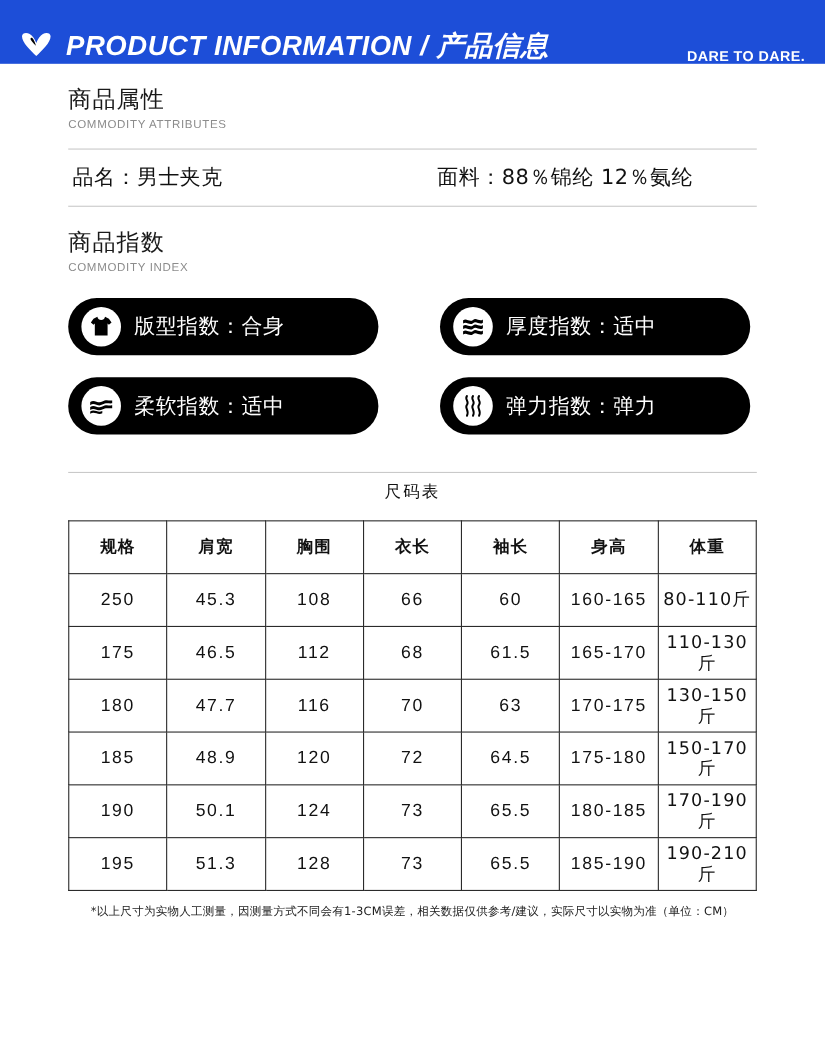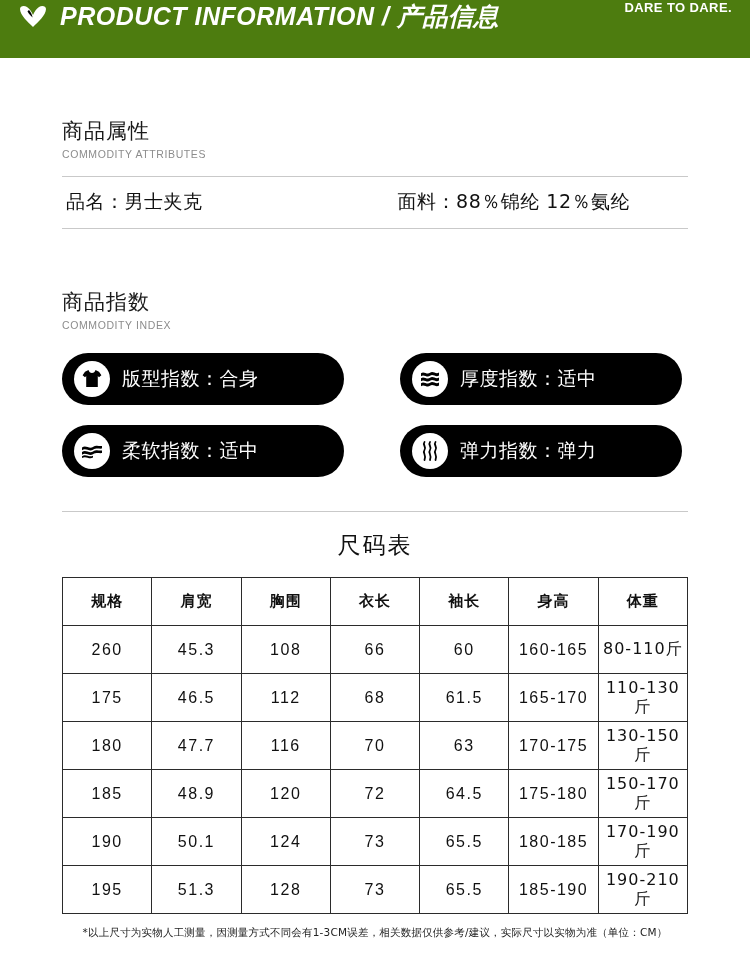--- a/index.html
+++ b/index.html
@@ -11,23 +11,23 @@
     height: 959px;
     background: #ffffff;
     font-family: "Liberation Sans", "DejaVu Sans", sans-serif;
     color: #111;
     overflow: hidden;
   }
 
   
   .header {
     height: 58px;
-    background: #4d7c0f;
-    display: flex;
-    align-items: flex-start;
+    background: #1d4ed8;
+    display: flex;
+    align-items: flex-end;
     padding: 0 18px 0 16px;
     box-sizing: border-box;
   }
   .logo-mark {
     width: 34px;
     height: 34px;
     flex: 0 0 auto;
     display: flex;
     align-items: center;
     justify-content: center;
@@ -53,21 +53,21 @@
     white-space: nowrap;
   }
 
   
   .content {
     padding: 0 62px;
     box-sizing: border-box;
   }
 
   .section-head {
-    margin-top: 59px;
+    margin-top: 18px;
   }
   .section-head .cn {
     font-size: 21px;
     font-family: "DejaVu Sans", sans-serif;
     color: #1a1a1a;
     letter-spacing: 1px;
   }
   .section-head .en {
     font-size: 10.5px;
     color: #8c8c8c;
@@ -132,24 +132,24 @@
     white-space: nowrap;
   }
 
   
   .table-divider {
     margin-top: 34px;
     border-top: 1px solid #c9c9c9;
   }
   .table-title {
     text-align: center;
-    font-size: 23px;
+    font-size: 15px;
     font-family: "DejaVu Sans", sans-serif;
     letter-spacing: 2px;
-    margin-top: 18px;
+    margin-top: 8px;
   }
   table.size-table {
     margin: 16px auto 0 auto;
     border-collapse: collapse;
     width: 100%;
     table-layout: fixed;
   }
   table.size-table th,
   table.size-table td {
     border: 1px solid #2b2b2b;
@@ -267,21 +267,21 @@
         <th>肩宽</th>
         <th>胸围</th>
         <th>衣长</th>
         <th>袖长</th>
         <th>身高</th>
         <th>体重</th>
       </tr>
     </thead>
     <tbody>
       <tr>
-        <td class="num">260</td>
+        <td class="num">250</td>
         <td class="num">45.3</td>
         <td class="num">108</td>
         <td class="num">66</td>
         <td class="num">60</td>
         <td class="num">160-165</td>
         <td>80-110斤</td>
       </tr>
       <tr>
         <td class="num">175</td>
         <td class="num">46.5</td>

